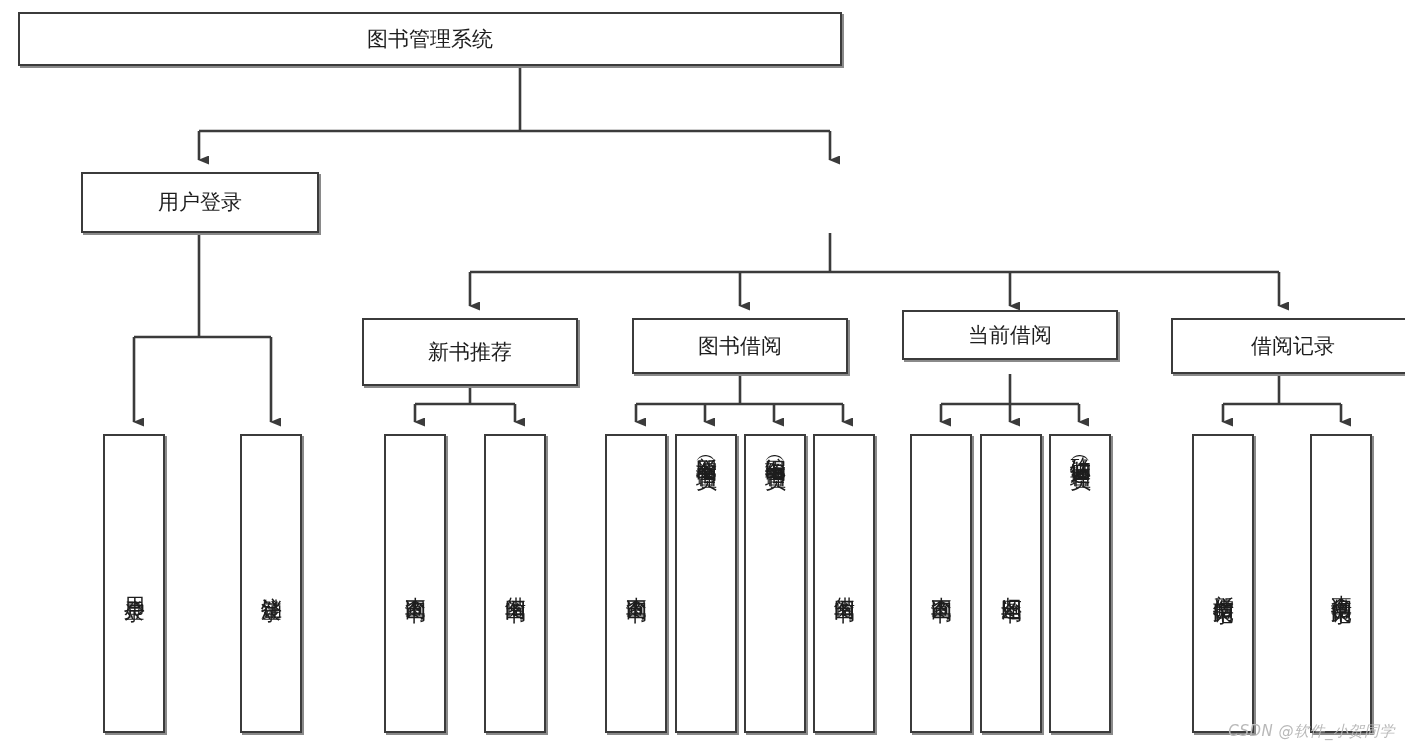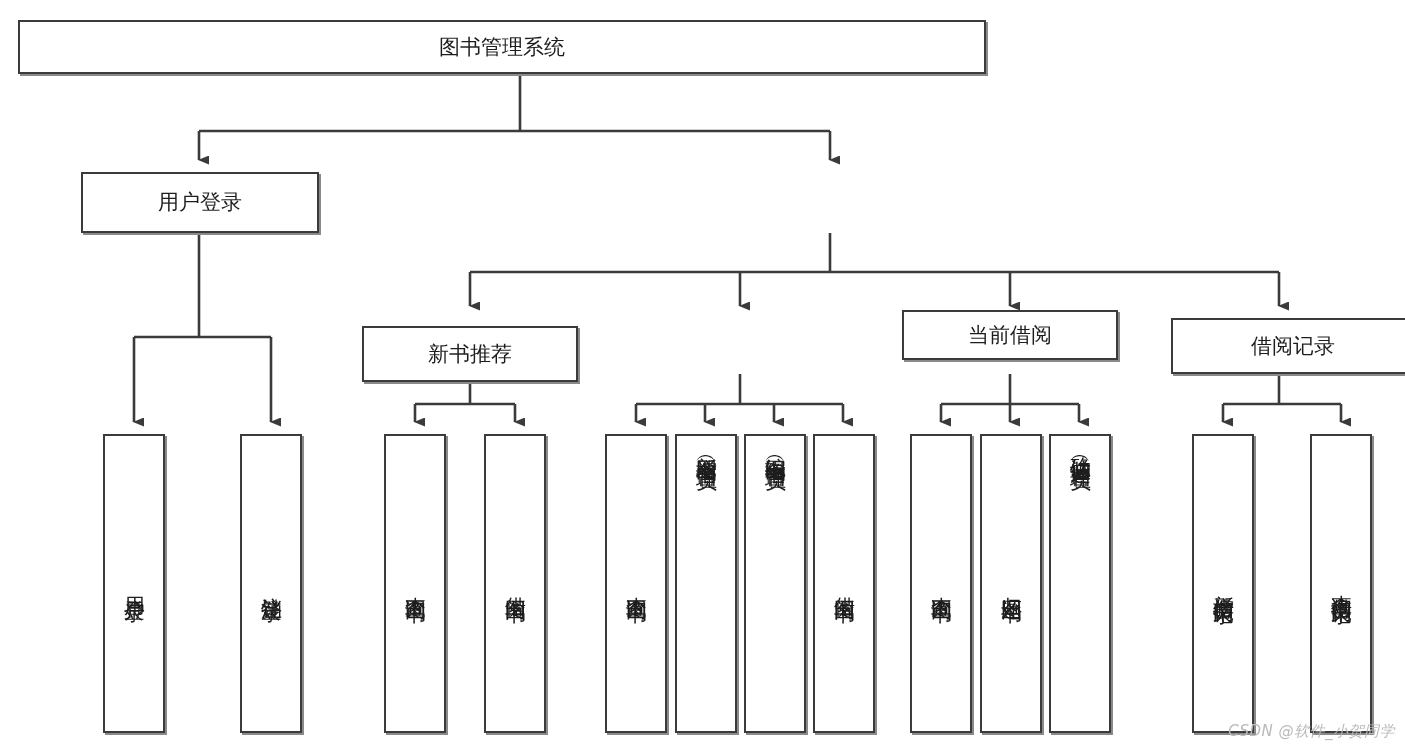--- a/index.html
+++ b/index.html
@@ -68,33 +68,36 @@
       <path d="M1010,404 L1010,422" marker-end="url(#arw)"></path>
       <path d="M1079,404 L1079,422" marker-end="url(#arw)"></path>
 
       <path d="M1279,374 L1279,404"></path>
       <path d="M1223,404 L1341,404"></path>
       <path d="M1223,404 L1223,422" marker-end="url(#arw)"></path>
       <path d="M1341,404 L1341,422" marker-end="url(#arw)"></path>
     </g>
   </svg>
 
-  <div class="node shadow" style="left:18px;top:12px;width:968px;height:54px;margin-top:8px;">
+  <div class="node shadow" style="left:18px;top:12px;width:824px;height:54px;">
     <span class="h-label">图书管理系统</span>
   </div>
 
   <div class="node shadow" style="left:81px;top:172px;width:238px;height:61px;">
     <span class="h-label">用户登录</span>
   </div>
 
 
-  <div class="node shadow" style="left:362px;top:326px;width:216px;height:56px;">
+  <div class="node shadow" style="left:362px;top:318px;width:216px;height:68px;">
     <span class="h-label">新书推荐</span>
   </div>
 
+  <div class="node shadow" style="left:632px;top:318px;width:216px;height:56px;">
+    <span class="h-label">图书借阅</span>
+  </div>
 
   <div class="node shadow" style="left:902px;top:310px;width:216px;height:50px;">
     <span class="h-label">当前借阅</span>
   </div>
 
   <div class="node shadow" style="left:1171px;top:318px;width:244px;height:56px;">
     <span class="h-label">借阅记录</span>
   </div>
 
   <div class="node shadow leaf" style="left:103px;top:434px;width:62px;height:299px;">

